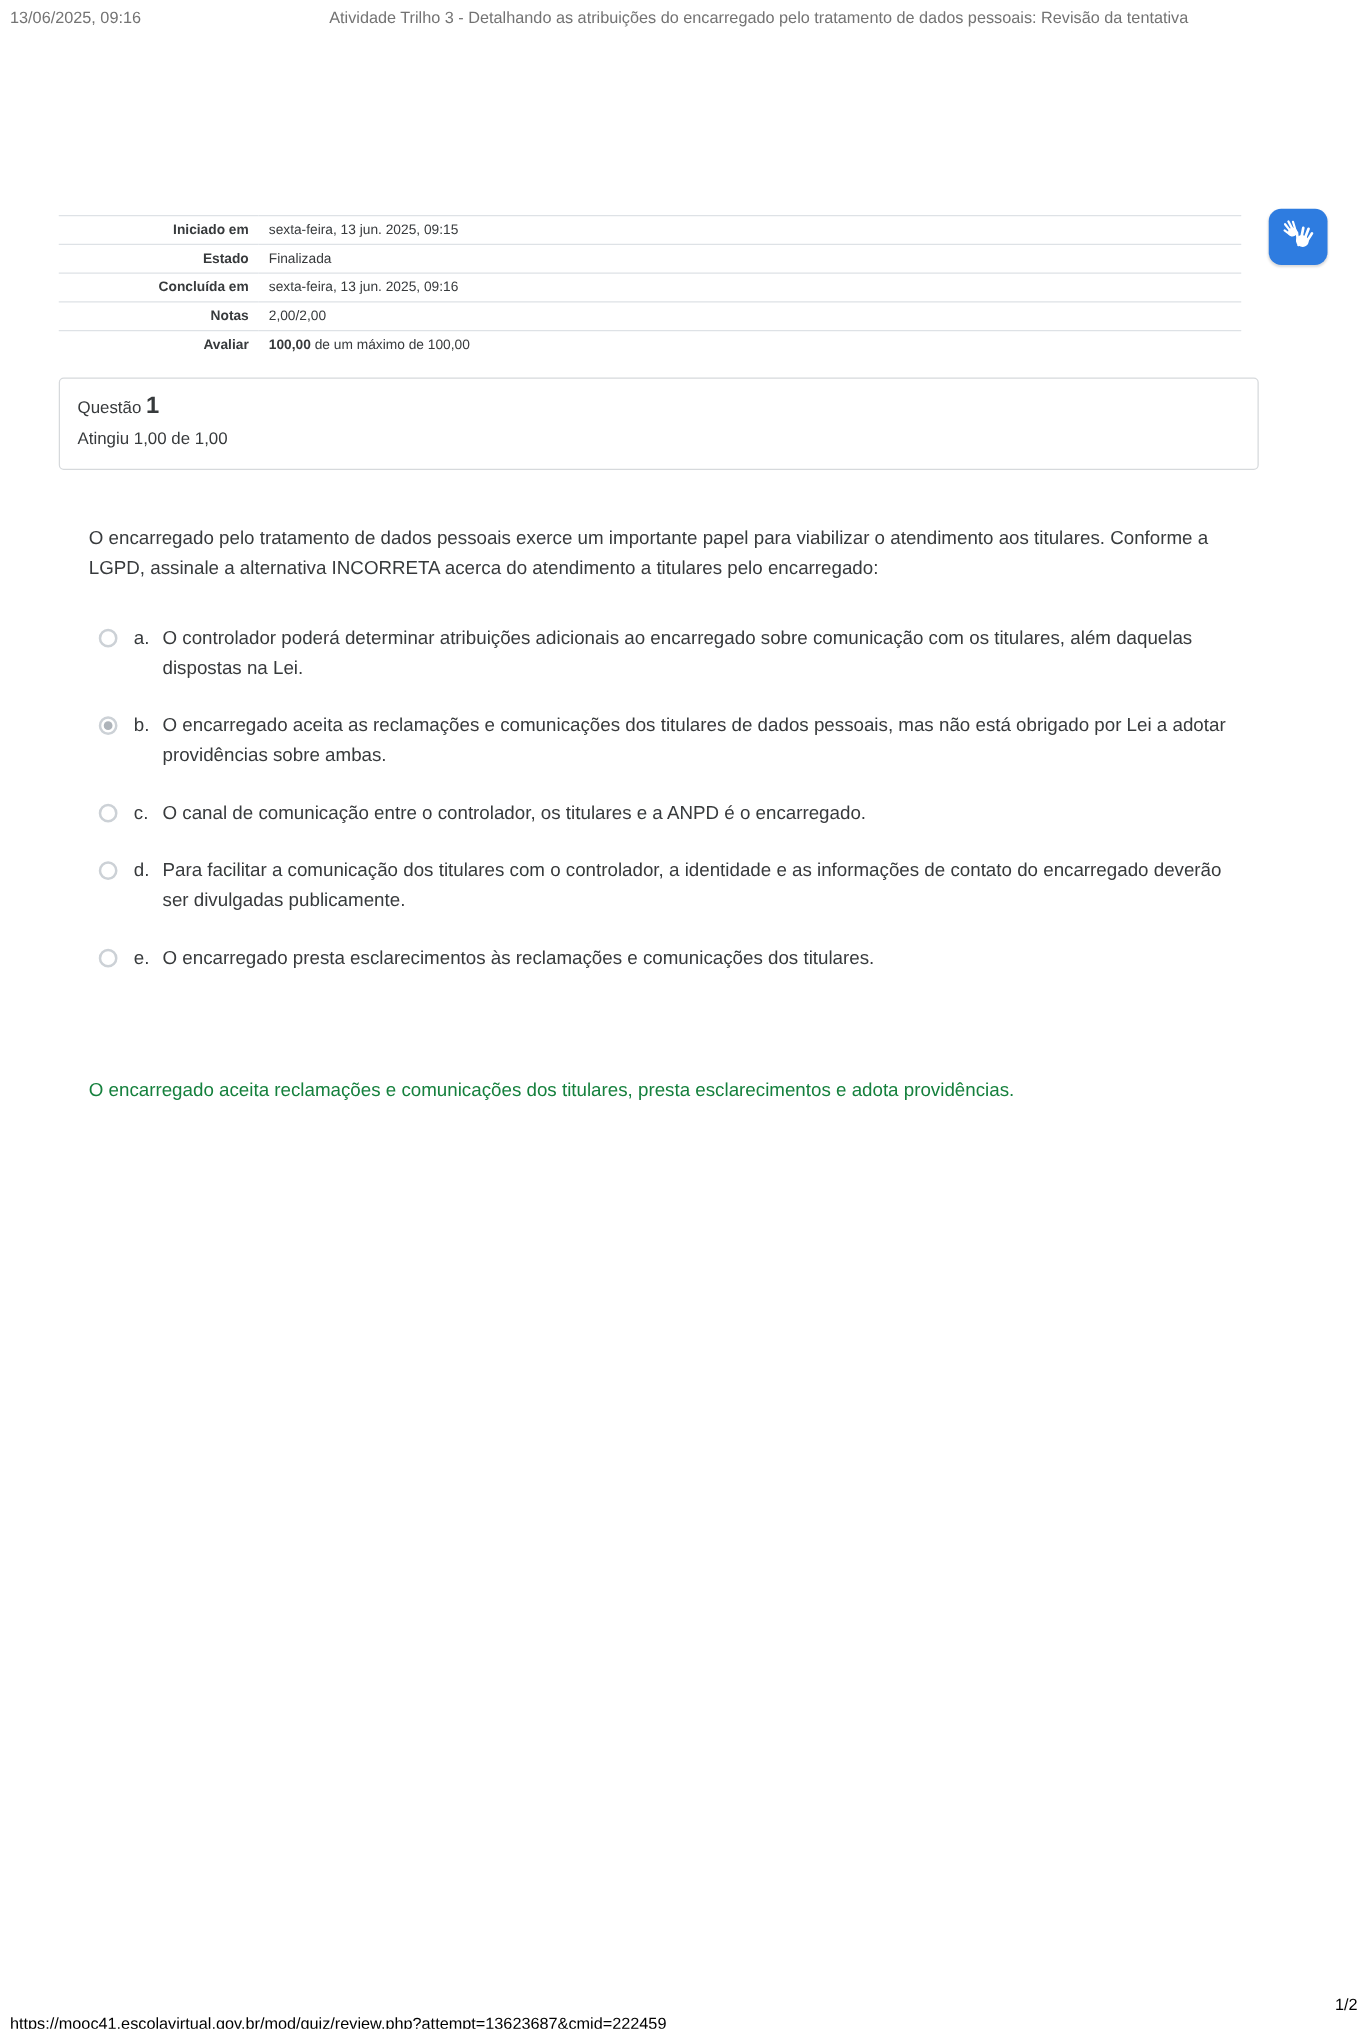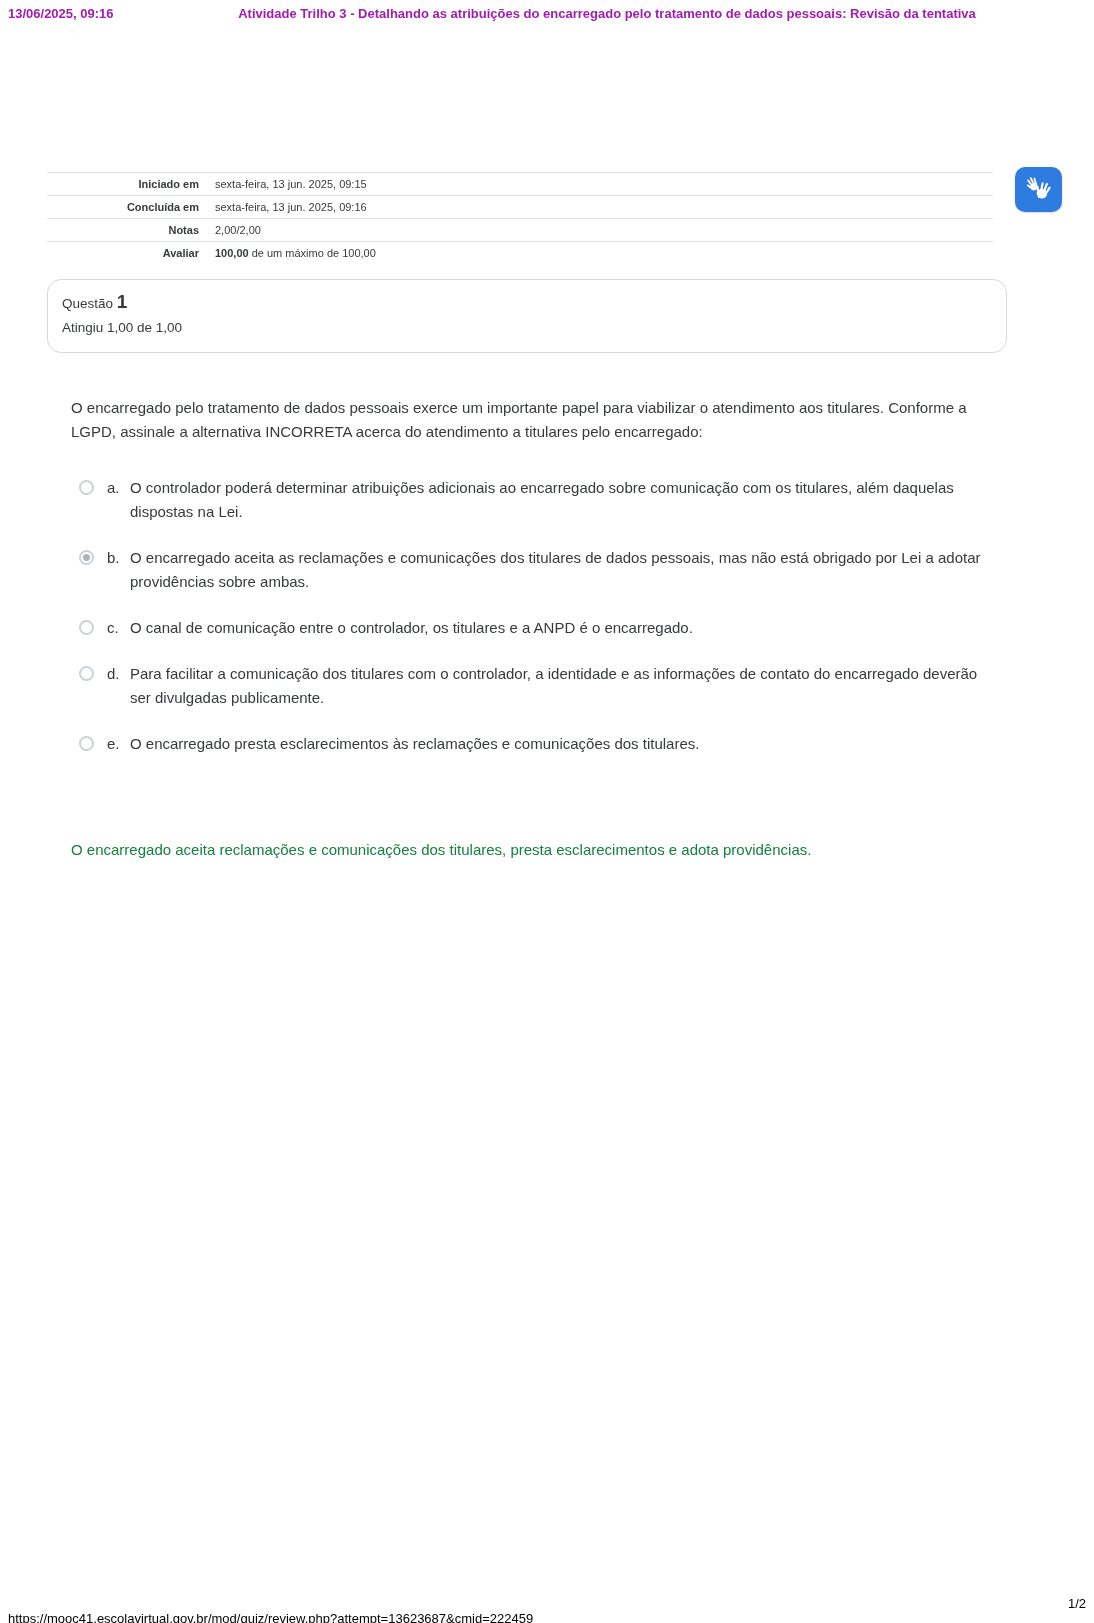--- a/index.html
+++ b/index.html
@@ -1,19 +1,19 @@
 <!DOCTYPE html>
 <html lang="pt-BR"><head>
 <meta charset="utf-8">
 <style>
   * { margin:0; padding:0; box-sizing:border-box; }
   html,body { width:1094px; height:1623px; background:#fff; font-family:"Liberation Sans", sans-serif; color:#373a3c; position:relative; overflow:hidden; }
 
   
-  .print-header { position:absolute; top:6px; left:8px; right:8px; height:18px; font-size:13px; color:#a21caf;font-weight:bold; }
+  .print-header { position:absolute; top:6px; left:8px; right:8px; height:18px; font-size:13px; color:#737373; }
   .print-header .dt { position:absolute; left:0; top:0; white-space:nowrap; }
   .print-header .ttl { position:absolute; left:120px; right:0; top:0; text-align:center; white-space:nowrap; }
   .print-footer { position:absolute; bottom:10px; left:8px; right:8px; height:17px; font-size:13px; color:#000; }
   .print-footer .url { position:absolute; left:0; top:15px; white-space:nowrap; }
   .print-footer .pg  { position:absolute; right:0; top:0; }
 
   
   .main { position:absolute; top:172px; left:47px; width:960px; }
 
   
@@ -23,21 +23,21 @@
   table.summary th { text-align:right; font-weight:bold; vertical-align:top; width:160px; padding:5px 8px 5px 0; }
   table.summary th .lbl { display:inline-block; max-width:118px; }
   table.summary td { text-align:left; padding:5px 0 5px 8px; }
   table.summary td b { font-weight:bold; }
 
   
   .handtalk { position:absolute; left:968px; top:-5px; width:47px; height:45px; border-radius:10px; background:#2e7ce0; display:flex; align-items:center; justify-content:center; box-shadow:0 1px 2px rgba(0,0,0,.15); }
   .handtalk svg { width:40px; height:40px; }
 
   
-  .qbox { margin-top:15px; width:960px; border:1px solid #d6d9dc; border-radius:14px; padding:11px 14px 13px 14px; }
+  .qbox { margin-top:15px; width:960px; border:1px solid #d6d9dc; border-radius:4px; padding:11px 14px 13px 14px; }
   .qbox .qno { font-size:13.5px; margin-bottom:7px; }
   .qbox .qno b { font-size:19px; font-weight:bold; letter-spacing:.5px; }
   .qbox .line { font-size:13.5px; margin-bottom:8px; }
   .qbox .line:last-child { margin-bottom:4px; }
 
   
   .qcontent { margin:43px 0 0 24px; width:915px; font-size:15px; line-height:24px; }
   .qtext { margin-bottom:32px; }
 
   .option { display:flex; align-items:flex-start; padding-left:8px; margin-bottom:22px; }
@@ -80,20 +80,24 @@
         </g>
       </svg>
     </span>
   </div>
 
   <table class="summary">
     <tbody>
         <tr>
       <th><span class="lbl">Iniciado em</span></th>
       <td><span>sexta-feira, 13 jun. 2025, 09:15</span></td>
+    </tr>
+    <tr>
+      <th><span class="lbl">Estado</span></th>
+      <td><span>Finalizada</span></td>
     </tr>
     <tr>
       <th><span class="lbl">Concluída em</span></th>
       <td><span>sexta-feira, 13 jun. 2025, 09:16</span></td>
     </tr>
     <tr>
       <th><span class="lbl">Notas</span></th>
       <td><span>2,00/2,00</span></td>
     </tr>
     <tr>

